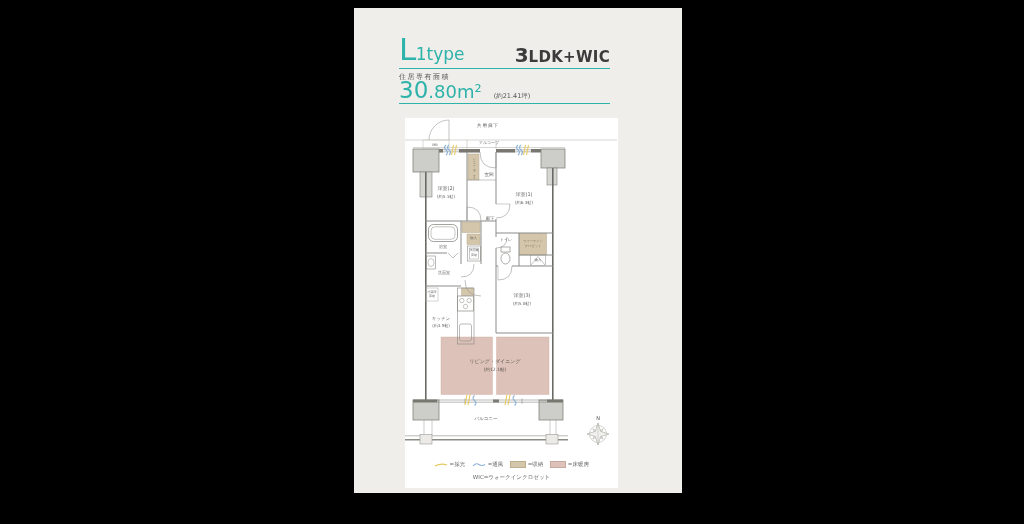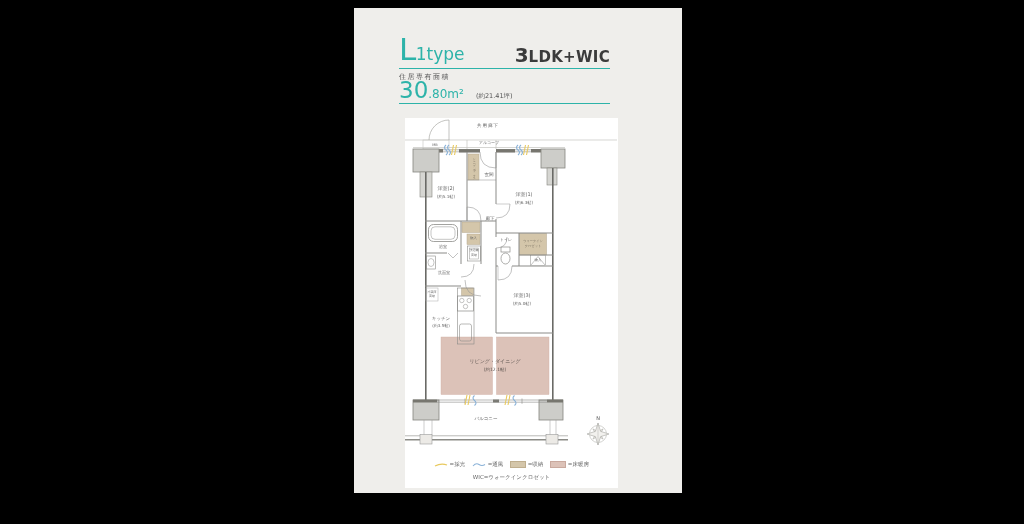--- a/index.html
+++ b/index.html
@@ -11,21 +11,21 @@
   .type-title .big{font-size:31px;line-height:1;letter-spacing:-0.5px;}
   .type-title .small{font-size:17px;line-height:1;}
   .layout-title{position:absolute;right:72px;top:37px;display:flex;align-items:baseline;color:#3b3b3b;font-weight:bold;}
   .layout-title .big{font-size:20px;line-height:1;}
   .layout-title .small{font-size:15px;line-height:1;letter-spacing:.3px;}
   .rule{position:absolute;left:45px;width:211px;height:1px;background:#2db3a9;}
   .rule1{top:60px;} .rule2{top:95px;}
   .area-label{position:absolute;left:45px;top:64px;font-size:7px;color:#555;letter-spacing:1.5px;}
   .area-val{position:absolute;left:45px;top:71px;display:flex;align-items:baseline;color:#2db3a9;}
   .area-val .int{font-size:23px;line-height:1;}
-  .area-val .frac{font-size:12px;line-height:1;}
+  .area-val .frac{font-size:18px;line-height:1;}
   .area-val .tsubo{font-size:6.5px;color:#555;margin-left:12px;}
   .sub-areas{position:absolute;left:129px;top:67px;font-size:6.5px;color:#444;line-height:13px;}
   
   .card{position:absolute;left:51px;top:110px;width:213px;height:370px;background:#fff;}
   .plan-svg{position:absolute;left:0;top:0;display:block;}
   .plab{position:absolute;transform:translate(-50%,-50%);color:#666;white-space:nowrap;
         text-align:center;line-height:1.15;}
   .vtext{writing-mode:vertical-rl;transform:translate(-50%,-50%);}
   .legend{position:absolute;left:0;top:343px;width:100%;display:flex;justify-content:center;
           align-items:center;gap:7px;font-size:5.5px;color:#666;}

